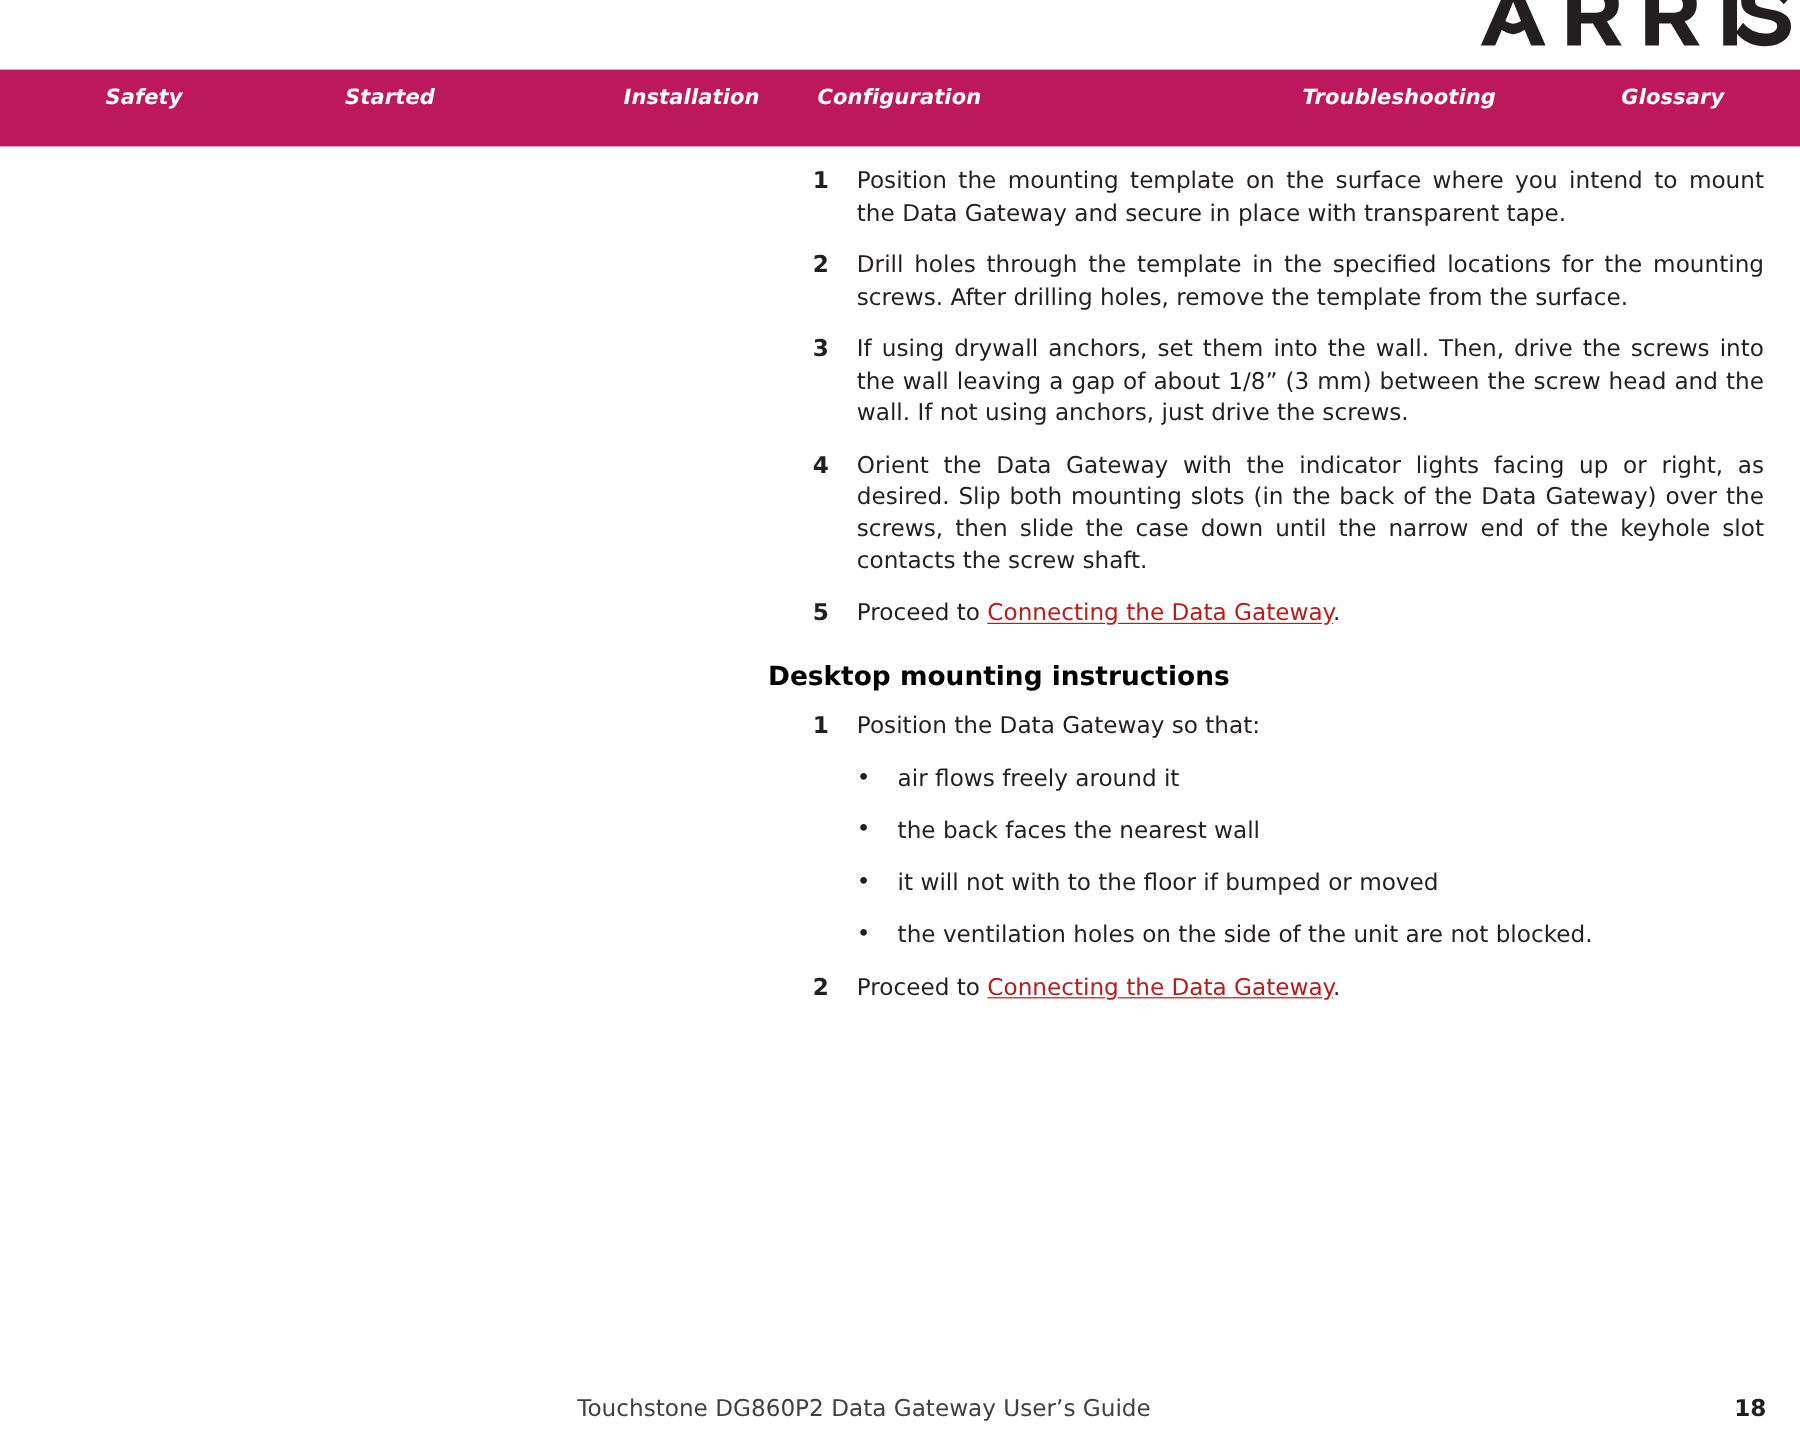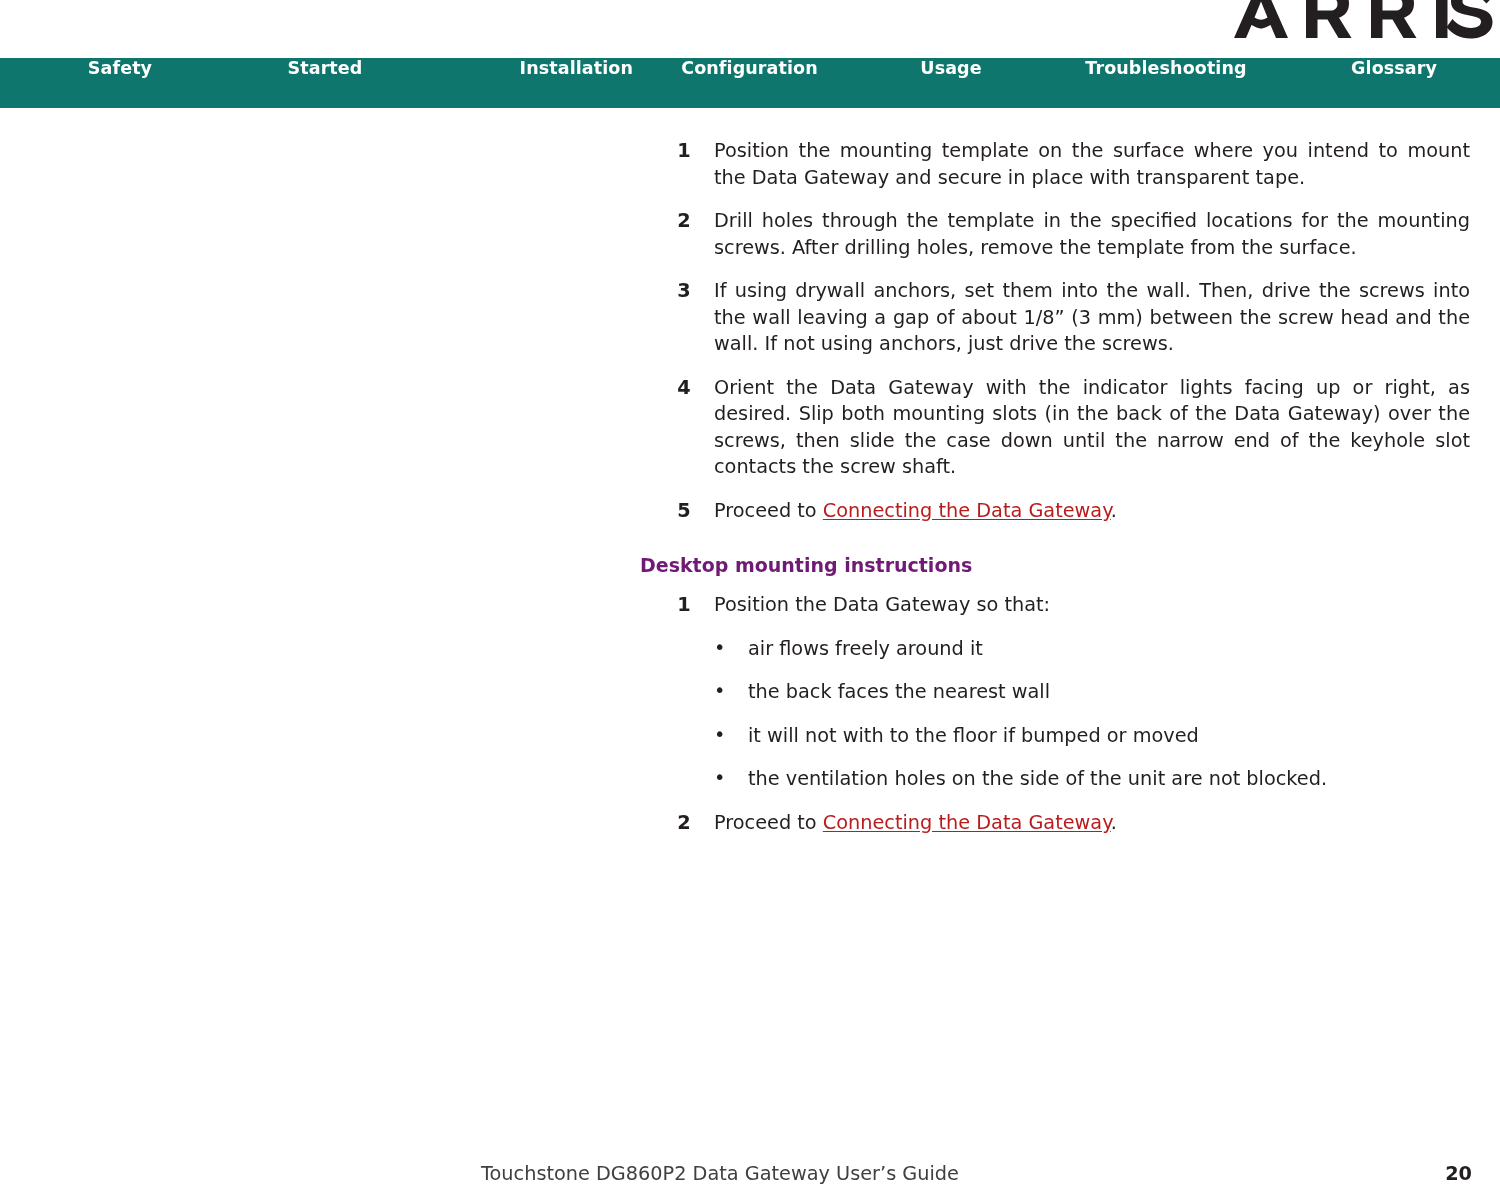--- a/index.html
+++ b/index.html
@@ -30,22 +30,23 @@
     overflow: hidden;
   }
   #brand-logo svg { display: block; }
 
   
   #nav-bar {
     position: absolute;
     left: 0;
     top: 58px;
     width: 1500px;
-    height: 50px;
-    background: #0f766e;
+    height: 64px;
+    background: #be185d;
+    font-style: italic;
   }
   .nav-item {
     position: absolute;
     bottom: 8px;
     color: #ffffff;
     font-family: "DejaVu Sans", sans-serif;
     font-weight: bold;
     font-size: 17.5px;
     line-height: 21px;
     text-align: center;
@@ -77,24 +78,24 @@
     top: 0;
     width: 16px;
     font-weight: bold;
     text-align: center;
     font-size: 19.3px;
   }
   .step-text { display: inline; }
 
   .section-heading {
     font-weight: bold;
-    font-size: 19px;
+    font-size: 22px;
     line-height: 26px;
     margin: 28px 0 14px 0;
-    color: #701a75;
+    color: #000000;
   }
 
   .bullet {
     position: relative;
     padding-left: 108px;
     margin-bottom: 17px;
     font-size: 19.3px;
     line-height: 26.5px;
     color: #231f20;
   }
@@ -178,24 +179,20 @@
     <span class="nav-line">Started</span>
   </div>
   <div class="nav-item" style="left:438px;width:195px;text-align:right;">
     <span class="nav-line"></span>
     <span class="nav-line">Installation</span>
   </div>
   <div class="nav-item" style="left:652px;width:195px;">
     <span class="nav-line">Ethernet</span>
     <span class="nav-line">Configuration</span>
   </div>
-  <div class="nav-item" style="left:868px;width:166px;">
-    <span class="nav-line"></span>
-    <span class="nav-line">Usage</span>
-  </div>
   <div class="nav-item" style="left:1060px;width:212px;">
     <span class="nav-line"></span>
     <span class="nav-line">Troubleshooting</span>
   </div>
   <div class="nav-item" style="left:1308px;width:172px;">
     <span class="nav-line"></span>
     <span class="nav-line">Glossary</span>
   </div>
 </div>
 
@@ -250,14 +247,14 @@
   </div>
 
   <div class="step" style="text-align:left;">
     <span class="num">2</span><span>Proceed to </span><a class="doclink" href="#">Connecting the Data Gateway</a><span>.</span>
   </div>
 
 </div>
 
 <div id="footer">
   <div id="footer-title">Touchstone DG860P2 Data Gateway User’s Guide</div>
-  <div id="footer-page">20</div>
+  <div id="footer-page">18</div>
 </div>
 
 </body></html>

